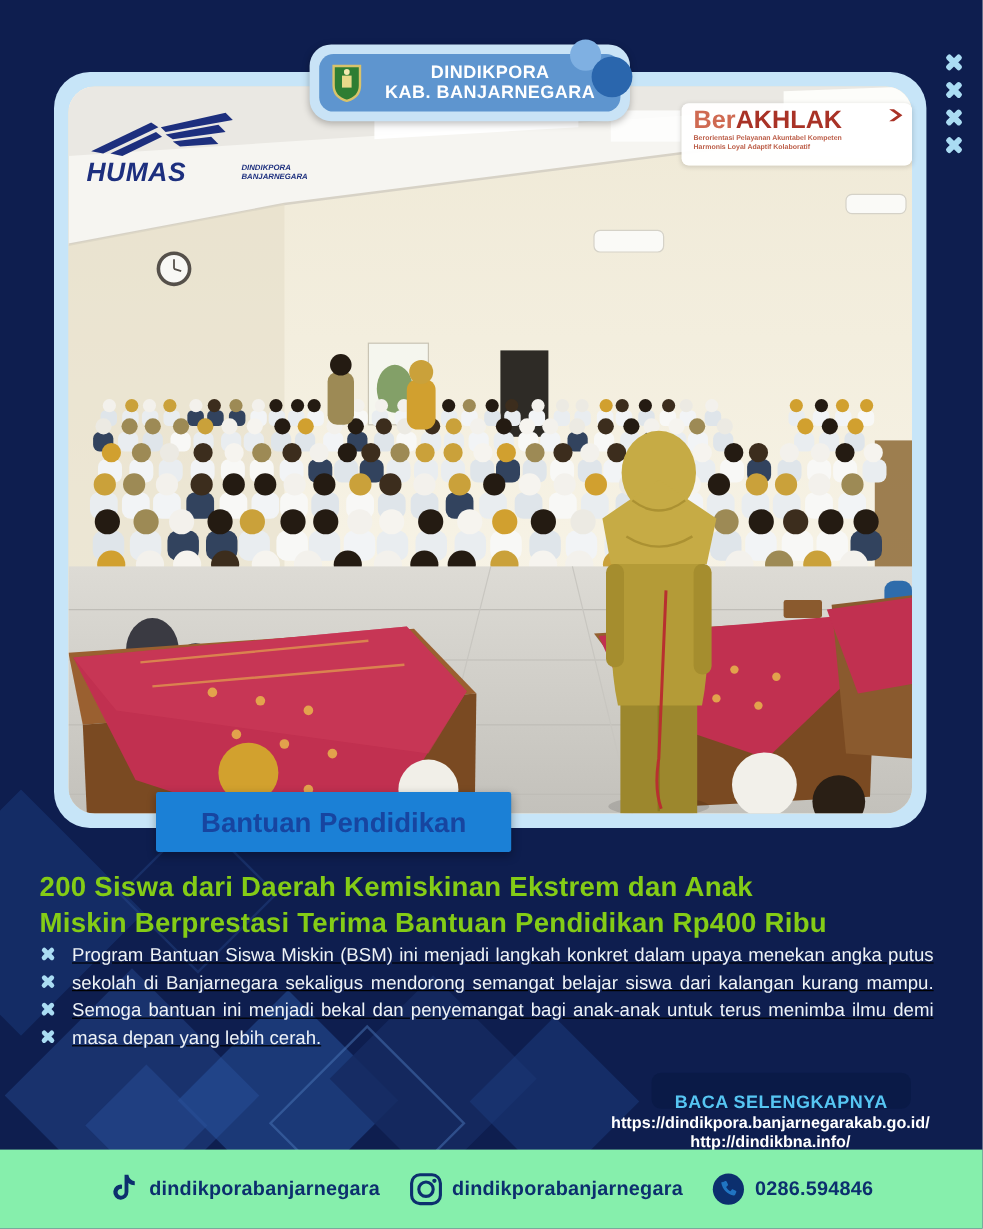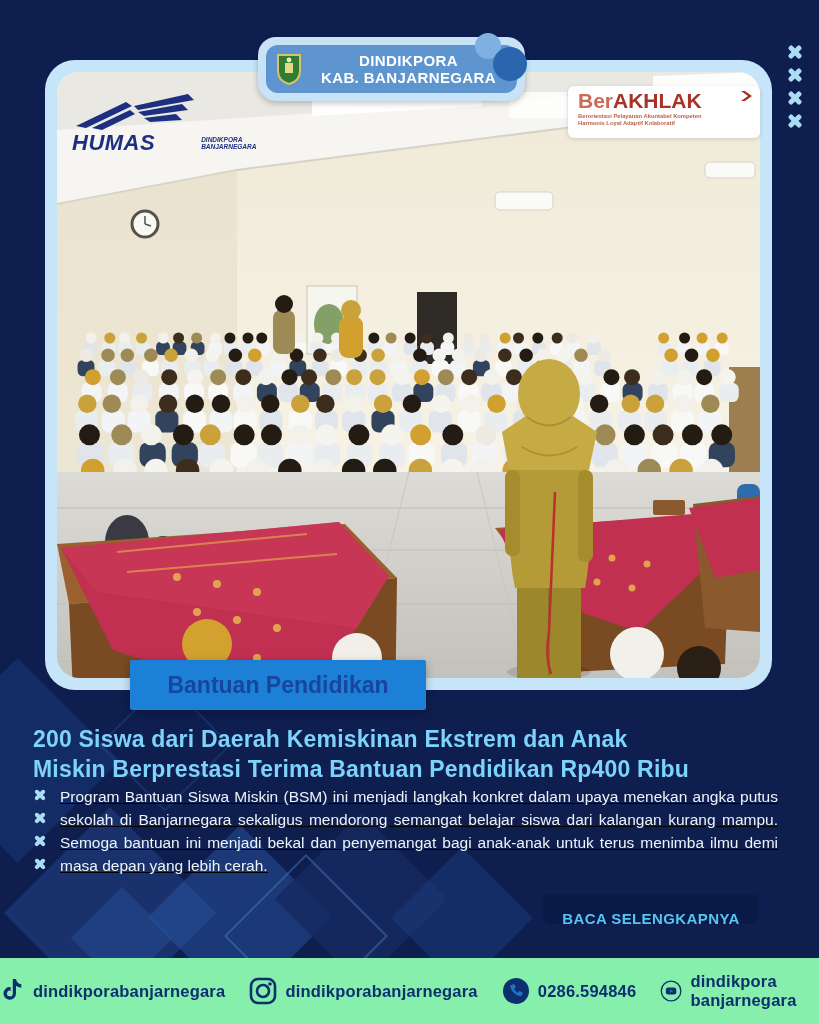--- a/index.html
+++ b/index.html
@@ -50,21 +50,21 @@
   .berakhlak .title .suf{color:#a93226;}
   .berakhlak .tag{font-size:5.8px;color:#bc5e49;font-weight:700;line-height:1.25;margin-top:2px;}
   .berakhlak .arrow{position:absolute;right:6px;top:2px;}
 
   
   .category-badge{position:absolute;left:130px;top:660px;width:296px;height:50px;background:#1b80d6;
     border-radius:2px;z-index:7;display:flex;align-items:center;justify-content:center;
     box-shadow:0 3px 8px rgba(0,0,0,.3);}
   .category-badge span{color:#1745a0;font-size:23px;font-weight:800;}
 
-  .headline{position:absolute;left:33px;top:724px;width:770px;z-index:4;color:#7dd3fc;font-weight:800;
+  .headline{position:absolute;left:33px;top:724px;width:770px;z-index:4;color:#84cc16;font-weight:800;
     font-size:23px;line-height:30px;letter-spacing:.2px;}
 
   .body-block{position:absolute;left:33px;top:785px;width:745px;z-index:4;display:flex;text-decoration:underline;}
   .bullets{display:flex;flex-direction:column;gap:10px;margin-top:3px;}
   .bullets .xmark{width:13px;height:13px;}
   .body-text{margin-left:14px;color:#eef3f7;font-size:15.5px;line-height:23px;text-align:justify;font-weight:500;}
 
   .cta-btn{position:absolute;left:543px;top:894px;width:216px;height:30px;background:#0a1a47;border-radius:8px;
     z-index:4;display:flex;align-items:center;justify-content:center;cursor:pointer;}
   .cta-btn span{color:#56c5f2;font-weight:800;font-size:15px;letter-spacing:.4px;margin-top:19px;}
@@ -663,20 +663,22 @@
       <span class="xmark"></span>
       <span class="xmark"></span>
     </div>
     <div class="body-text">Program Bantuan Siswa Miskin (BSM) ini menjadi langkah konkret dalam upaya menekan angka putus sekolah di Banjarnegara sekaligus mendorong semangat belajar siswa dari kalangan kurang mampu. Semoga bantuan ini menjadi bekal dan penyemangat bagi anak-anak untuk terus menimba ilmu demi masa depan yang lebih cerah.</div>
   </div>
 
   <div class="cta-btn">
     <span>BACA SELENGKAPNYA</span>
   </div>
   <div class="urls">
+    <div>https://dindikpora.banjarnegarakab.go.id/</div>
+    <div>http://dindikbna.info/</div>
   </div>
 
   <div class="footer">
     <div class="item">
       <svg width="25" height="28" viewBox="0 0 24 28">
         <path d="M15.5 2c.4 3 2.3 4.9 5.3 5.3v3.4c-2-.1-3.8-.7-5.3-1.9v7.6a6.3 6.3 0 1 1-5.3-6.2v3.5a2.9 2.9 0 1 0 2.1 2.8V2z" fill="#0c2f6e"></path>
       </svg>
       <span class="label">dindikporabanjarnegara</span>
     </div>
     <div class="item">
@@ -687,23 +689,15 @@
       </svg>
       <span class="label">dindikporabanjarnegara</span>
     </div>
     <div class="item">
       <svg width="28" height="28" viewBox="0 0 28 28">
         <circle cx="14" cy="14" r="13" fill="#0c2f6e"></circle>
         <path d="M9.2 8.2l2.2-1c.5-.2 1 0 1.2.5l1 2.2c.2.4.1.9-.3 1.2l-1.2 1c.8 1.6 2 2.8 3.6 3.6l1-1.2c.3-.4.8-.5 1.2-.3l2.2 1c.5.2.7.8.5 1.2l-1 2.2c-.2.4-.7.7-1.1.6-5.3-.9-9.5-5.1-10.4-10.4 0-.4.3-.9.7-1.1z" fill="#2074c2"></path>
       </svg>
       <span class="label">0286.594846</span>
     </div>
-    <div class="item">
-      <svg width="34" height="34" viewBox="0 0 34 34">
-        <circle cx="17" cy="17" r="15" fill="none" stroke="#0c2f6e" stroke-width="2"></circle>
-        <rect x="9" y="11.5" width="16" height="11" rx="3.5" fill="#0c2f6e"></rect>
-        <polygon points="15,14.5 20.5,17 15,19.5" fill="#2074c2"></polygon>
-      </svg>
-      <span class="label">dindikpora banjarnegara</span>
-    </div>
   </div>
 
 </div>
 
 </body></html>

